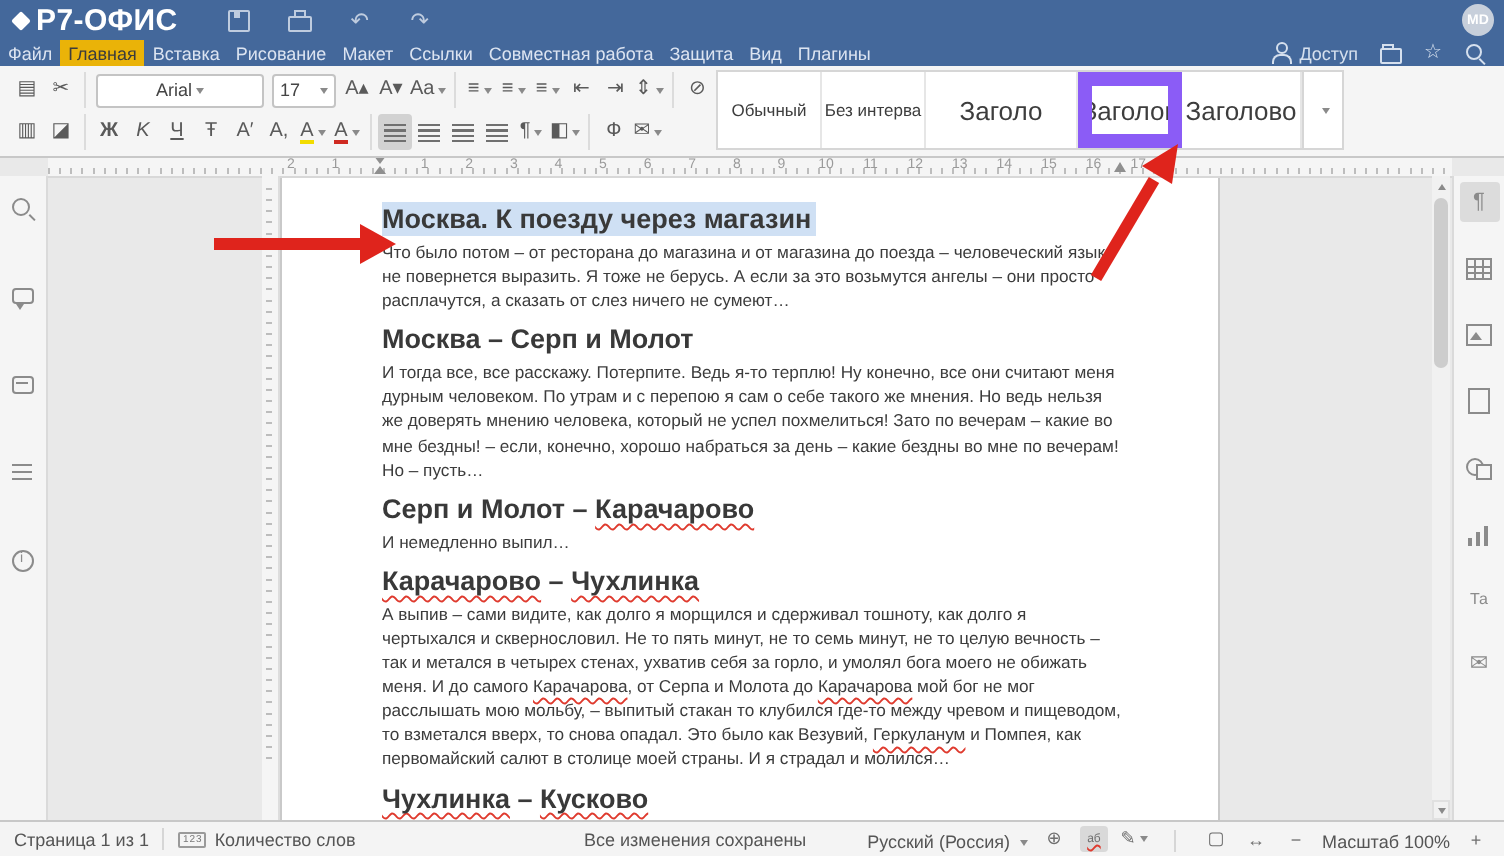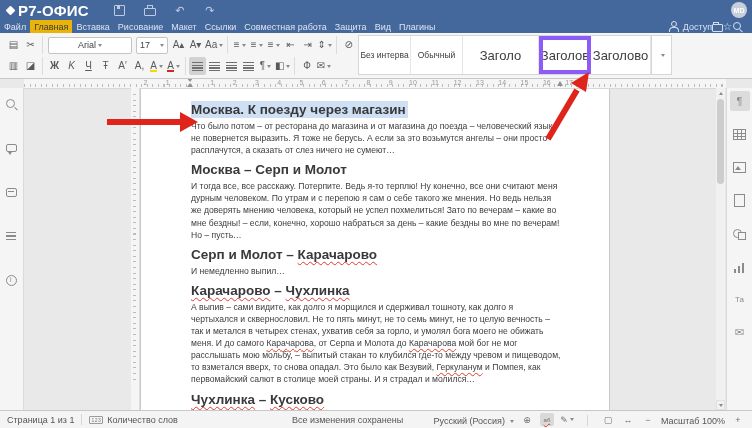--- a/index.html
+++ b/index.html
@@ -14,21 +14,21 @@
   .ci-floppy{width:9px;height:9px;border:1px solid #bfccdf;border-radius:1px;position:relative}
   .ci-floppy::after{content:"";position:absolute;left:2px;top:0;width:3px;height:3px;background:#bfccdf}
   .ci-printer{width:10px;height:6px;border:1px solid #bfccdf;border-radius:1px;position:relative;margin-top:4px}
   .ci-printer::before{content:"";position:absolute;left:2px;top:-4px;width:4px;height:2px;border:1px solid #bfccdf;border-bottom:none}
   .doc-title{position:absolute;left:0;right:0;text-align:center;font-size:9px;color:#e8eef8;pointer-events:none}
   .avatar{position:absolute;right:5px;top:2px;width:16px;height:16px;border-radius:50%;background:#c7cfdb;color:#fff;font-size:7px;font-weight:bold;display:flex;align-items:center;justify-content:center}
   
   .tabbar{position:absolute;left:0;top:20px;right:0;height:13px;background:#44689b;display:flex;align-items:stretch;font-size:9px;color:#dce4f1;z-index:5}
   .tab{padding:0 4px;display:flex;align-items:center;white-space:nowrap}
   .tab.active{background:#eab308;color:#3c3c3c}
-  .tab-right{margin-left:auto;display:flex;align-items:center;padding-right:9px}
+  .tab-right{margin-left:auto;display:flex;align-items:center;gap:11px;padding-right:9px}
   .tr-item{display:flex;align-items:center;gap:4px;color:#d6e0ee}
   .wi{position:relative;width:11px;height:11px;display:inline-block}
   .wi-person::before{content:"";position:absolute;left:3px;top:0;width:4px;height:4px;border:1px solid #d6e0ee;border-radius:50%}
   .wi-person::after{content:"";position:absolute;left:1px;top:6px;width:8px;height:4px;border:1px solid #d6e0ee;border-bottom:none;border-radius:4px 4px 0 0}
   .wi-folder::before{content:"";position:absolute;left:0;top:3px;width:9px;height:6px;border:1px solid #d6e0ee;border-radius:1px}
   .wi-folder::after{content:"";position:absolute;left:1px;top:1px;width:4px;height:2px;border:1px solid #d6e0ee;border-bottom:none}
   .wi-glyph{font-size:10px;color:#d6e0ee;line-height:11px}
   .wi-magnify::before{content:"";position:absolute;left:1px;top:1px;width:6px;height:6px;border:1.2px solid #d6e0ee;border-radius:50%}
   .wi-magnify::after{content:"";position:absolute;left:8px;top:8px;width:4px;height:1.2px;background:#d6e0ee;transform:rotate(45deg);transform-origin:0 0}
   
@@ -39,21 +39,21 @@
   .tbtn.active{background:#d2d2d2}
   .tglyph{line-height:10px;white-space:nowrap}
   .sep{width:1px;height:18px;background:#dcdcdc;margin:0 3px}
   .crt{display:inline-block;width:0;height:0;border-left:2.5px solid transparent;border-right:2.5px solid transparent;border-top:3px solid #8a8a8a;margin-left:2px}
   .combo{height:15px;background:#fff;border:1px solid #c4c4c4;border-radius:2px;display:flex;align-items:center;justify-content:space-between;font-size:9px;color:#444;padding:0 3px;margin:0 2px}
   .al{width:11px;height:9px;background:repeating-linear-gradient(#707070 0 1.1px,transparent 1.1px 2.7px)}
   .styles{position:absolute;left:358px;top:2px;height:40px;display:flex;background:#fff;border:1px solid #d6d6d6;box-sizing:border-box}
   .chip{display:flex;align-items:center;justify-content:center;border-right:1px solid #e6e6e6;background:#fff;color:#3d3d3d;overflow:hidden;white-space:nowrap;box-sizing:border-box;padding:0 2px}
   .chip.small{font-size:8.5px}
   .chip.big{font-size:13px}
-  .chip.boxed{border:4px solid #8b5cf6}
+  .chip.boxed{border:7px solid #8b5cf6}
   .styles-more{position:absolute;left:652px;top:2px;width:20px;height:40px;background:#fff;border:1px solid #d6d6d6;border-left:none;display:flex;align-items:center;justify-content:center;box-sizing:border-box}
   
   .ruler-h{position:absolute;left:24px;right:26px;top:78px;height:10px;background:#f5f5f5;border-bottom:1px solid #d8d8d8;overflow:hidden;z-index:3}
   .ticks{position:absolute;left:0;right:0;bottom:1px;height:3px;background:repeating-linear-gradient(to right,#bdbdbd 0 1px,transparent 1px 5.58px)}
   .rnum{position:absolute;top:0;font-size:7px;color:#9a9a9a;transform:translateX(-50%);line-height:9px}
   .mk{position:absolute;width:0;height:0}
   .mk-hour-top{left:163px;top:0;border-left:3px solid transparent;border-right:3px solid transparent;border-top:4px solid #8f8f8f}
   .mk-hour-bot{left:163px;top:5px;border-left:3px solid transparent;border-right:3px solid transparent;border-bottom:4px solid #8f8f8f}
   .mk-right{left:533px;top:3px;border-left:3px solid transparent;border-right:3px solid transparent;border-bottom:5px solid #8f8f8f}
   .ruler-v{position:absolute;left:131px;top:88px;width:8px;bottom:18px;background:#f5f5f5;border-right:1px solid #ddd;z-index:3}
@@ -285,22 +285,22 @@
       <i class="sep"></i>
       <span class="tbtn">
         <span class="tglyph">Ф</span>
       </span>
       <span class="tbtn">
         <span class="tglyph">✉</span>
         <i class="crt"></i>
       </span>
     </div>
   <div class="styles" id="styles">
+      <div class="chip small" style="width: 52px;">Обычный</div>
       <div class="chip small" style="width: 52px;">Без интерва</div>
-      <div class="chip small" style="width: 52px;">Обычный</div>
       <div class="chip big" style="width: 76px;">Заголо</div>
       <div class="chip big boxed" style="width: 52px;">Заголов</div>
       <div class="chip big" style="width: 60px;">Заголово</div>
     </div>
   <div class="styles-more">
       <i class="crt"></i>
     </div>
 </div>
 
 <div class="ruler-h" id="rulerh">

